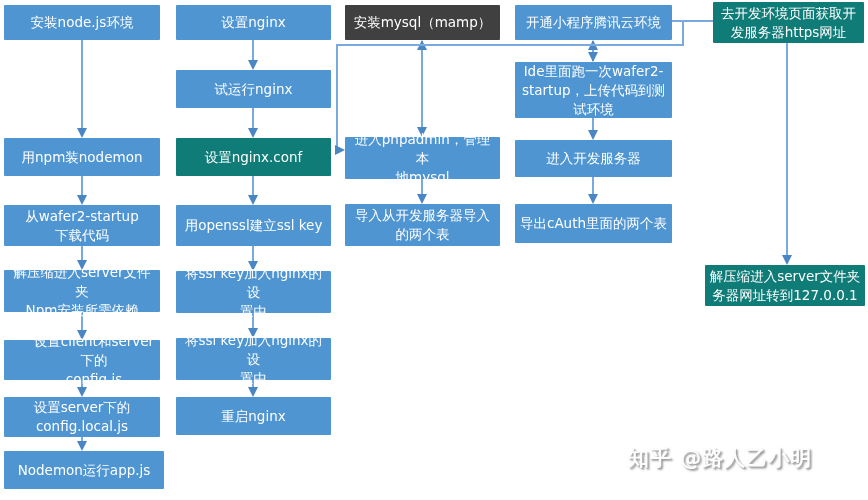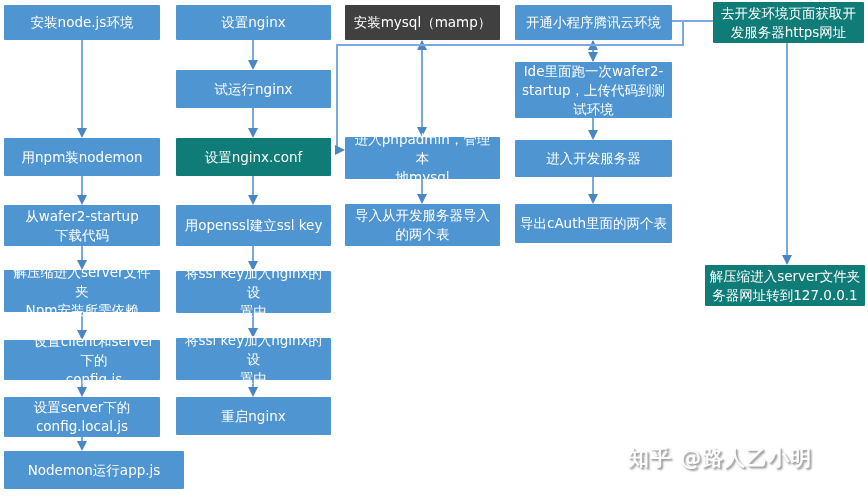--- a/index.html
+++ b/index.html
@@ -125,21 +125,21 @@
 Npm安装所需依赖</span>
       </div>
       <div class="node" style="left: 4px; top: 340px; width: 156px; height: 40px; background: rgb(79, 149, 209); color: rgb(255, 255, 255); padding-left: 28px;">
         <span>设置client和server下的
 config.js</span>
       </div>
       <div class="node" style="left: 4px; top: 397px; width: 156px; height: 40px; background: rgb(79, 149, 209); color: rgb(255, 255, 255); text-align: center;">
         <span>设置server下的
 config.local.js</span>
       </div>
-      <div class="node" style="left: 4px; top: 451px; width: 180px; height: 38px; background: rgb(79, 149, 209); color: rgb(255, 255, 255);">
+      <div class="node" style="left: 4px; top: 451px; width: 160px; height: 38px; background: rgb(79, 149, 209); color: rgb(255, 255, 255);">
         <span>Nodemon运行app.js</span>
       </div>
       <div class="node" style="left: 176px; top: 5px; width: 155px; height: 35px; background: rgb(79, 149, 209); color: rgb(255, 255, 255);">
         <span>设置nginx</span>
       </div>
       <div class="node" style="left: 176px; top: 70px; width: 155px; height: 38px; background: rgb(79, 149, 209); color: rgb(255, 255, 255);">
         <span>试运行nginx</span>
       </div>
       <div class="node" style="left: 176px; top: 138px; width: 155px; height: 38px; background: rgb(15, 124, 120); color: rgb(255, 255, 255);">
         <span>设置nginx.conf</span>

